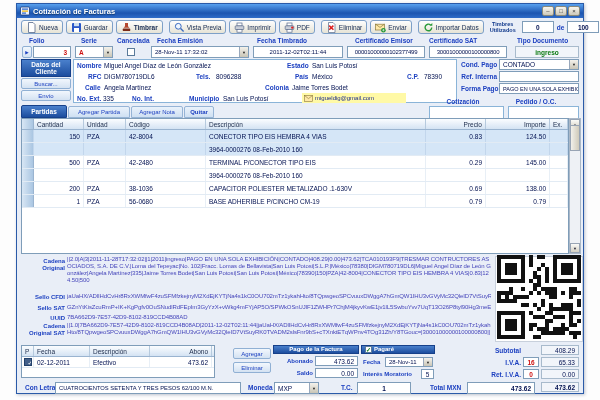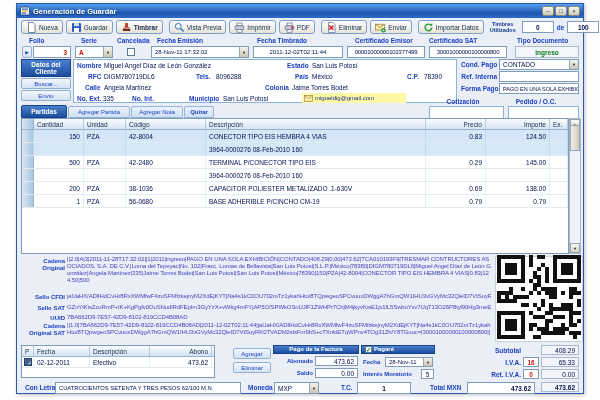--- a/index.html
+++ b/index.html
@@ -47,21 +47,21 @@
 
 <div class="ab win">
 
   <div class="ab tbar">
     <svg width="10" height="10" viewBox="0 0 10 10">
         <rect x="0.5" y="1" width="9" height="8" rx="1" fill="#e8f0ff" stroke="#1a3a7a" stroke-width=".8"></rect>
         <rect x="2" y="2.5" width="6" height="1.2" fill="#2a62c8"></rect>
         <rect x="2" y="4.5" width="6" height="1.2" fill="#f4b400"></rect>
         <rect x="2" y="6.5" width="4" height="1.2" fill="#2a62c8"></rect>
       </svg>
-    <span class="t">Generación de Guardar</span>
+    <span class="t">Cotización de Facturas</span>
     <span class="wc">
       <span class="wcb">–</span>
       <span class="wcb">□</span>
       <span class="wcb">×</span>
     </span>
   </div>
 
   <div class="ab toolbar">
     <span class="btn">
         <svg width="11" height="11" viewBox="0 0 11 11">

